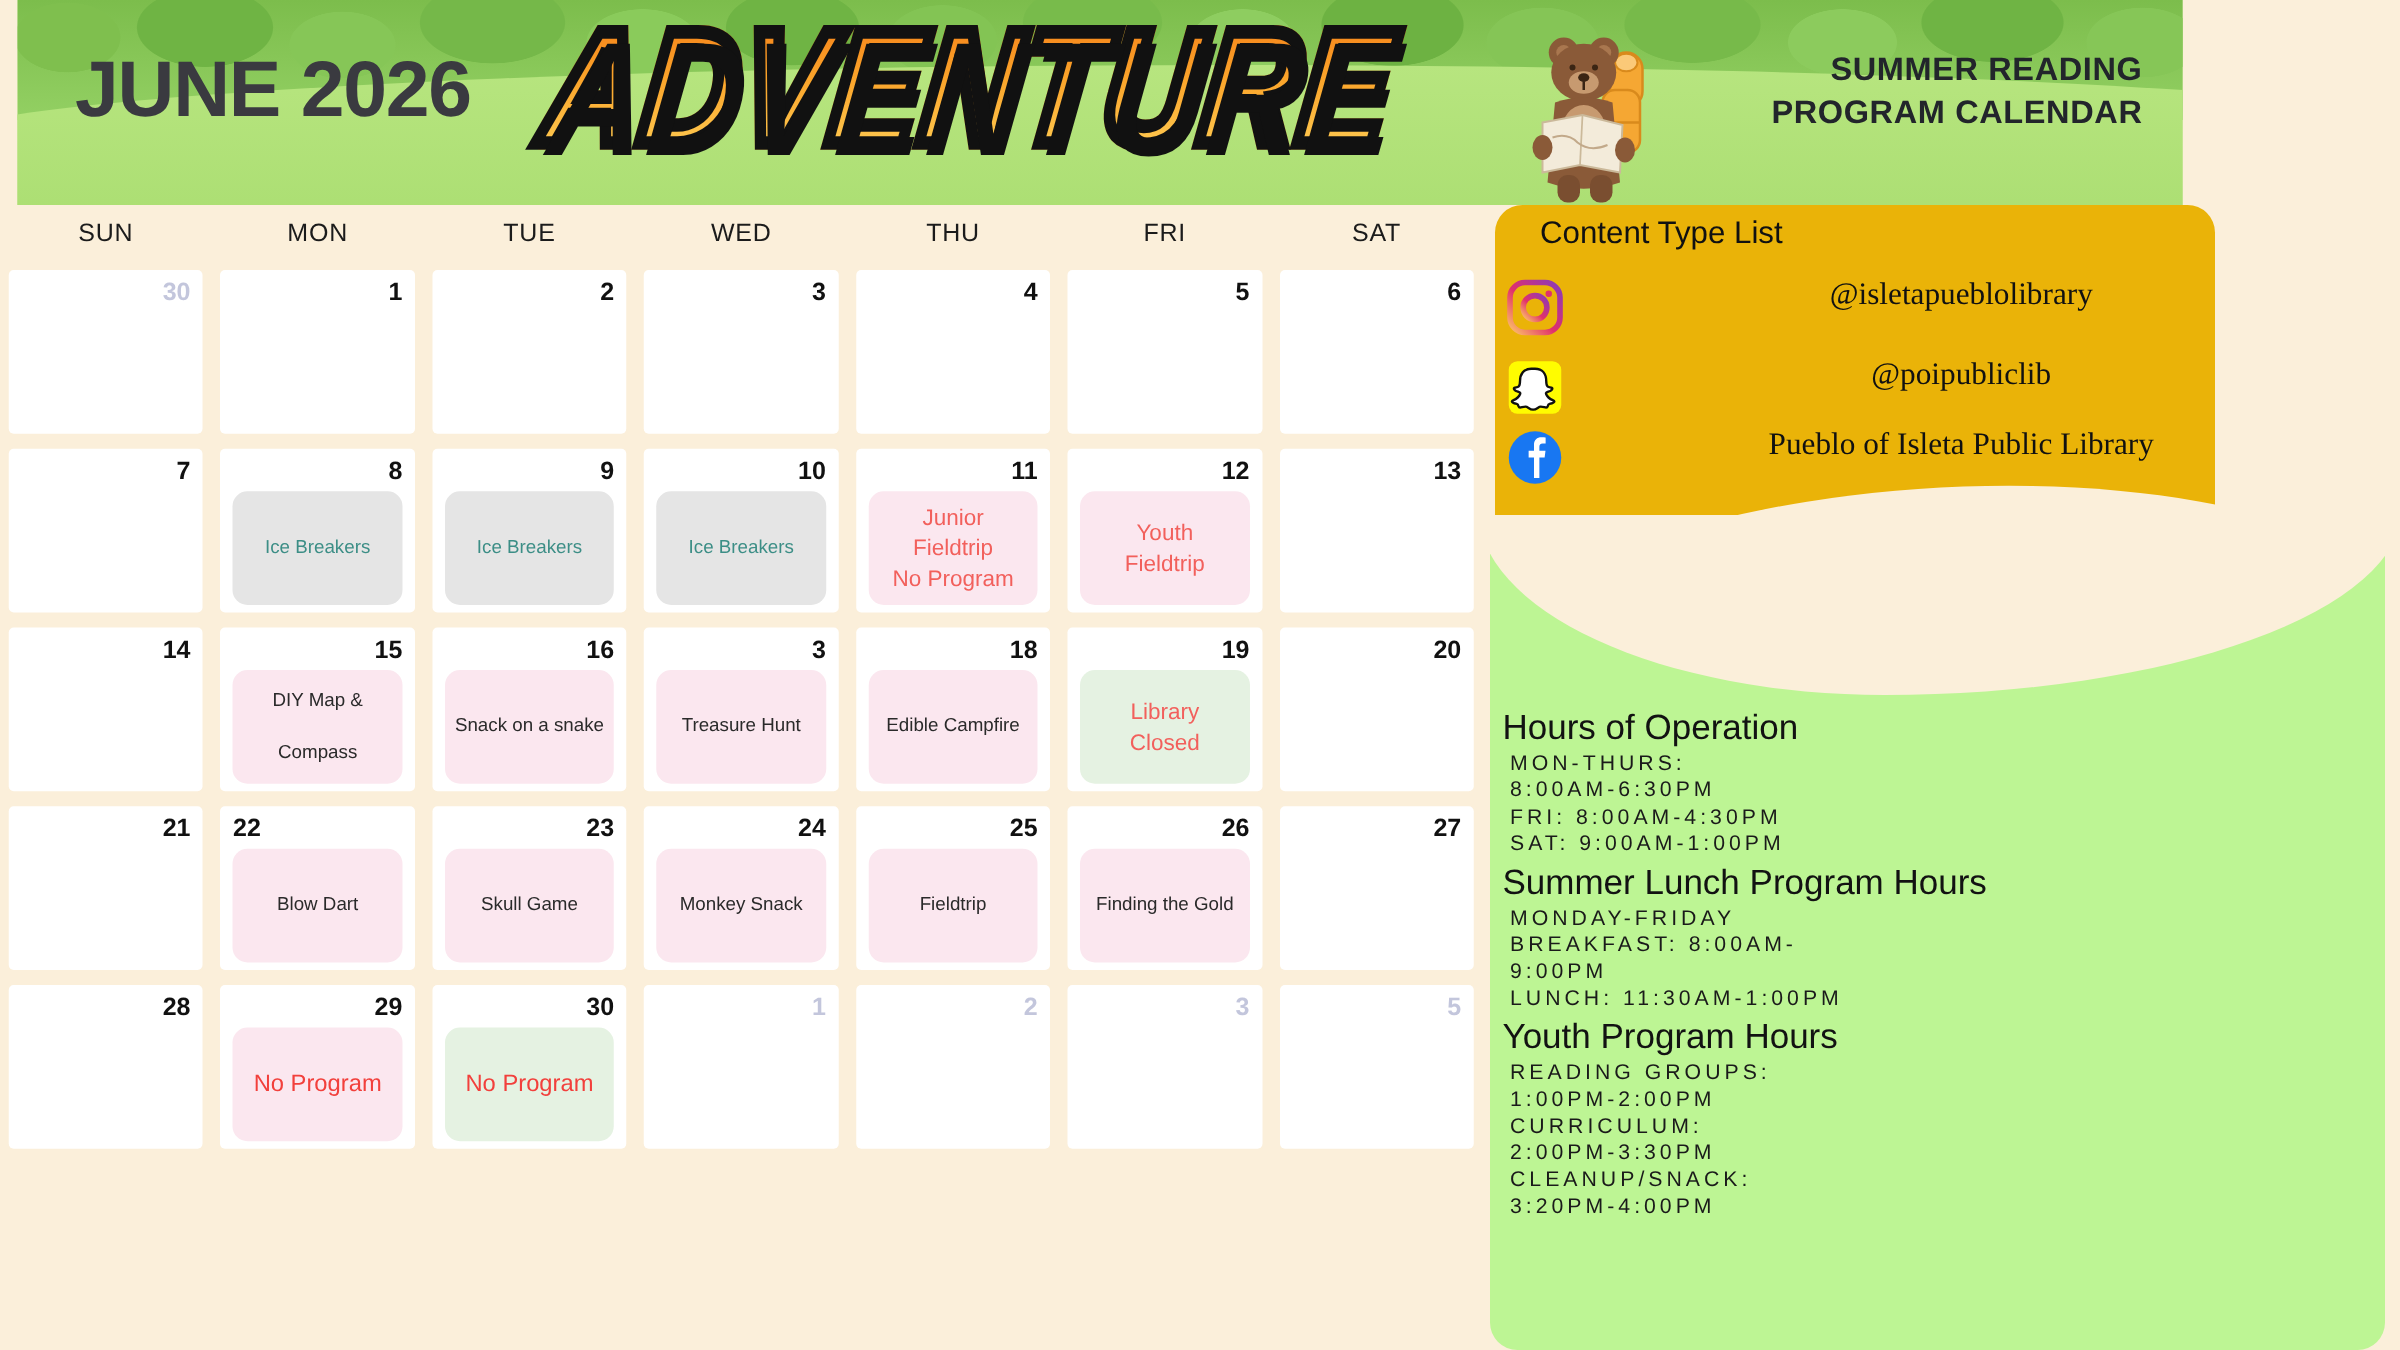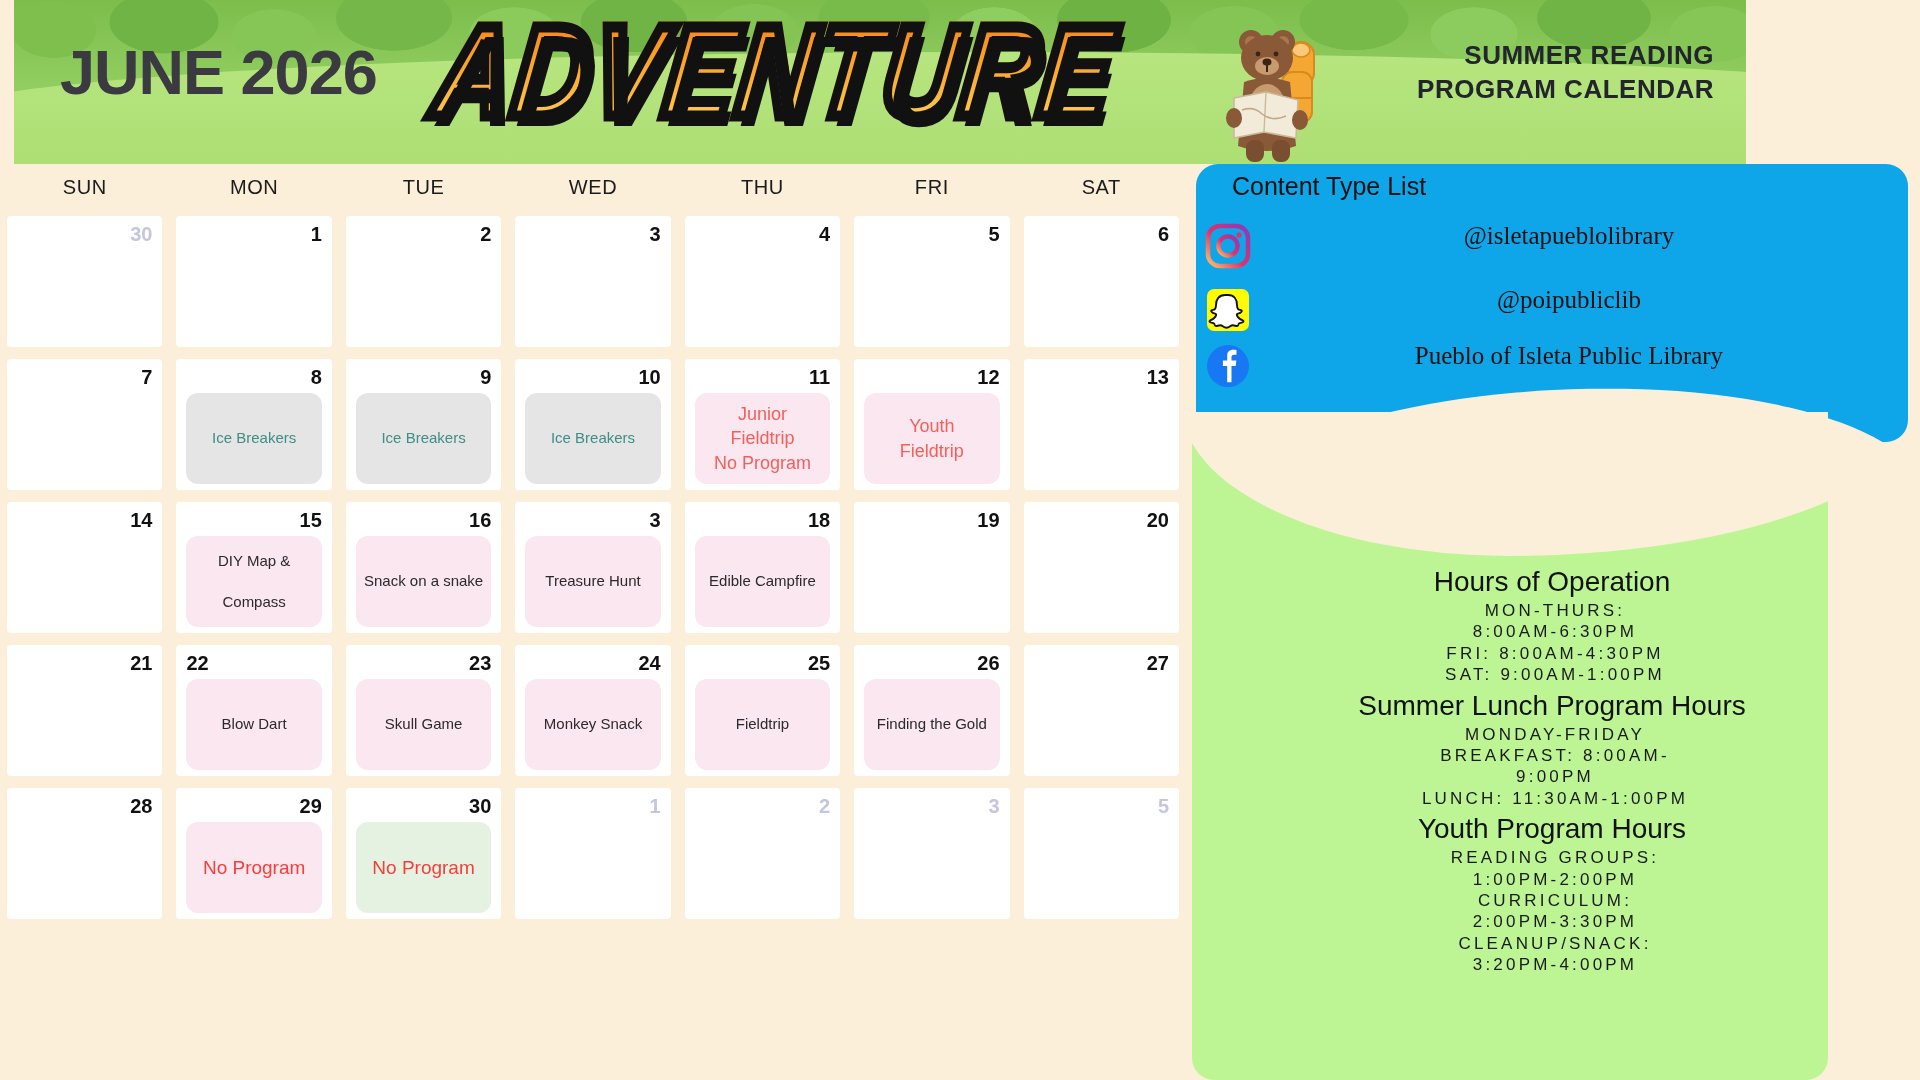--- a/index.html
+++ b/index.html
@@ -108,47 +108,46 @@
   .chip.pinkred { background: #FBE7EF; color: #F2605C; font-size: 18px; }
   .chip.greenred { background: #E5F2E2; color: #F2605C; font-size: 18px; }
   .chip.pinkbold { background: #FBE7EF; color: #F2403C; font-size: 19px; }
   .chip.greenbold { background: #E5F2E2; color: #F2403C; font-size: 19px; }
 
   
   .right {
     position: absolute; left: 1186px; top: 164px; width: 734px; height: 916px;
   }
   .social {
-    position: absolute; left: 10px; top: 0px; width: 712px; height: 278px;
-    background: #0ea5e9; border-radius: 22px;
+    position: absolute; left: 10px; top: 0px; width: 576px; height: 278px;
+    background: #eab308; border-radius: 22px;
     overflow: hidden;
   }
   .social-wave {
     position: absolute; left: -10px; bottom: -78px; width: 740px; height: 130px;
     background: #FBEFDA; border-radius: 50% 50% 0 0 / 100% 100% 0 0;
     transform: rotate(-3deg);
   }
   .social-title {
     position: absolute; left: 36px; top: 8px; font-size: 25px; color: #111;
   }
   .srow {
     position: absolute; left: 8px; display: flex; width: 700px;
   }
   .srow .ic { width: 48px; height: 48px; flex: 0 0 48px; }
   .srow .handle {
     flex: 1; text-align: center; font-family: "Liberation Serif", serif;
     font-size: 25px; color: #111; padding-right: 18px;
   }
 
   .hours {
-    position: absolute; left: 6px; top: 248px; width: 636px; height: 668px;
+    position: absolute; left: 6px; top: 248px; width: 716px; height: 668px;
     background: #BDF594; border-radius: 0 0 22px 22px;
     overflow: hidden;
     padding: 0;
-    text-align: center;
   }
   .hours-wave {
     position: absolute; left: -10px; top: -6px; width: 740px; height: 150px;
     background: #FBEFDA;
     border-radius: 0 0 56% 44% / 0 0 100% 100%;
   }
   .hours-inner { position: absolute; left: 10px; top: 150px; width: 700px; }
   .h-head {
     font-size: 28px; color: #121212; margin-top: 4px; margin-bottom: 2px;
   }
@@ -287,20 +286,21 @@
         <div class="cell">
           <div class="daynum">3</div>
           <div class="chip pink">Treasure Hunt</div>
         </div>
         <div class="cell">
           <div class="daynum">18</div>
           <div class="chip pink">Edible Campfire</div>
         </div>
         <div class="cell">
           <div class="daynum">19</div>
+          <div class="chip greenred">Library<br>Closed</div>
         </div>
         <div class="cell nochip">
           <div class="daynum">20</div>
         </div>
       </div>
       <div class="week">
         <div class="cell nochip">
           <div class="daynum">21</div>
         </div>
         <div class="cell">

